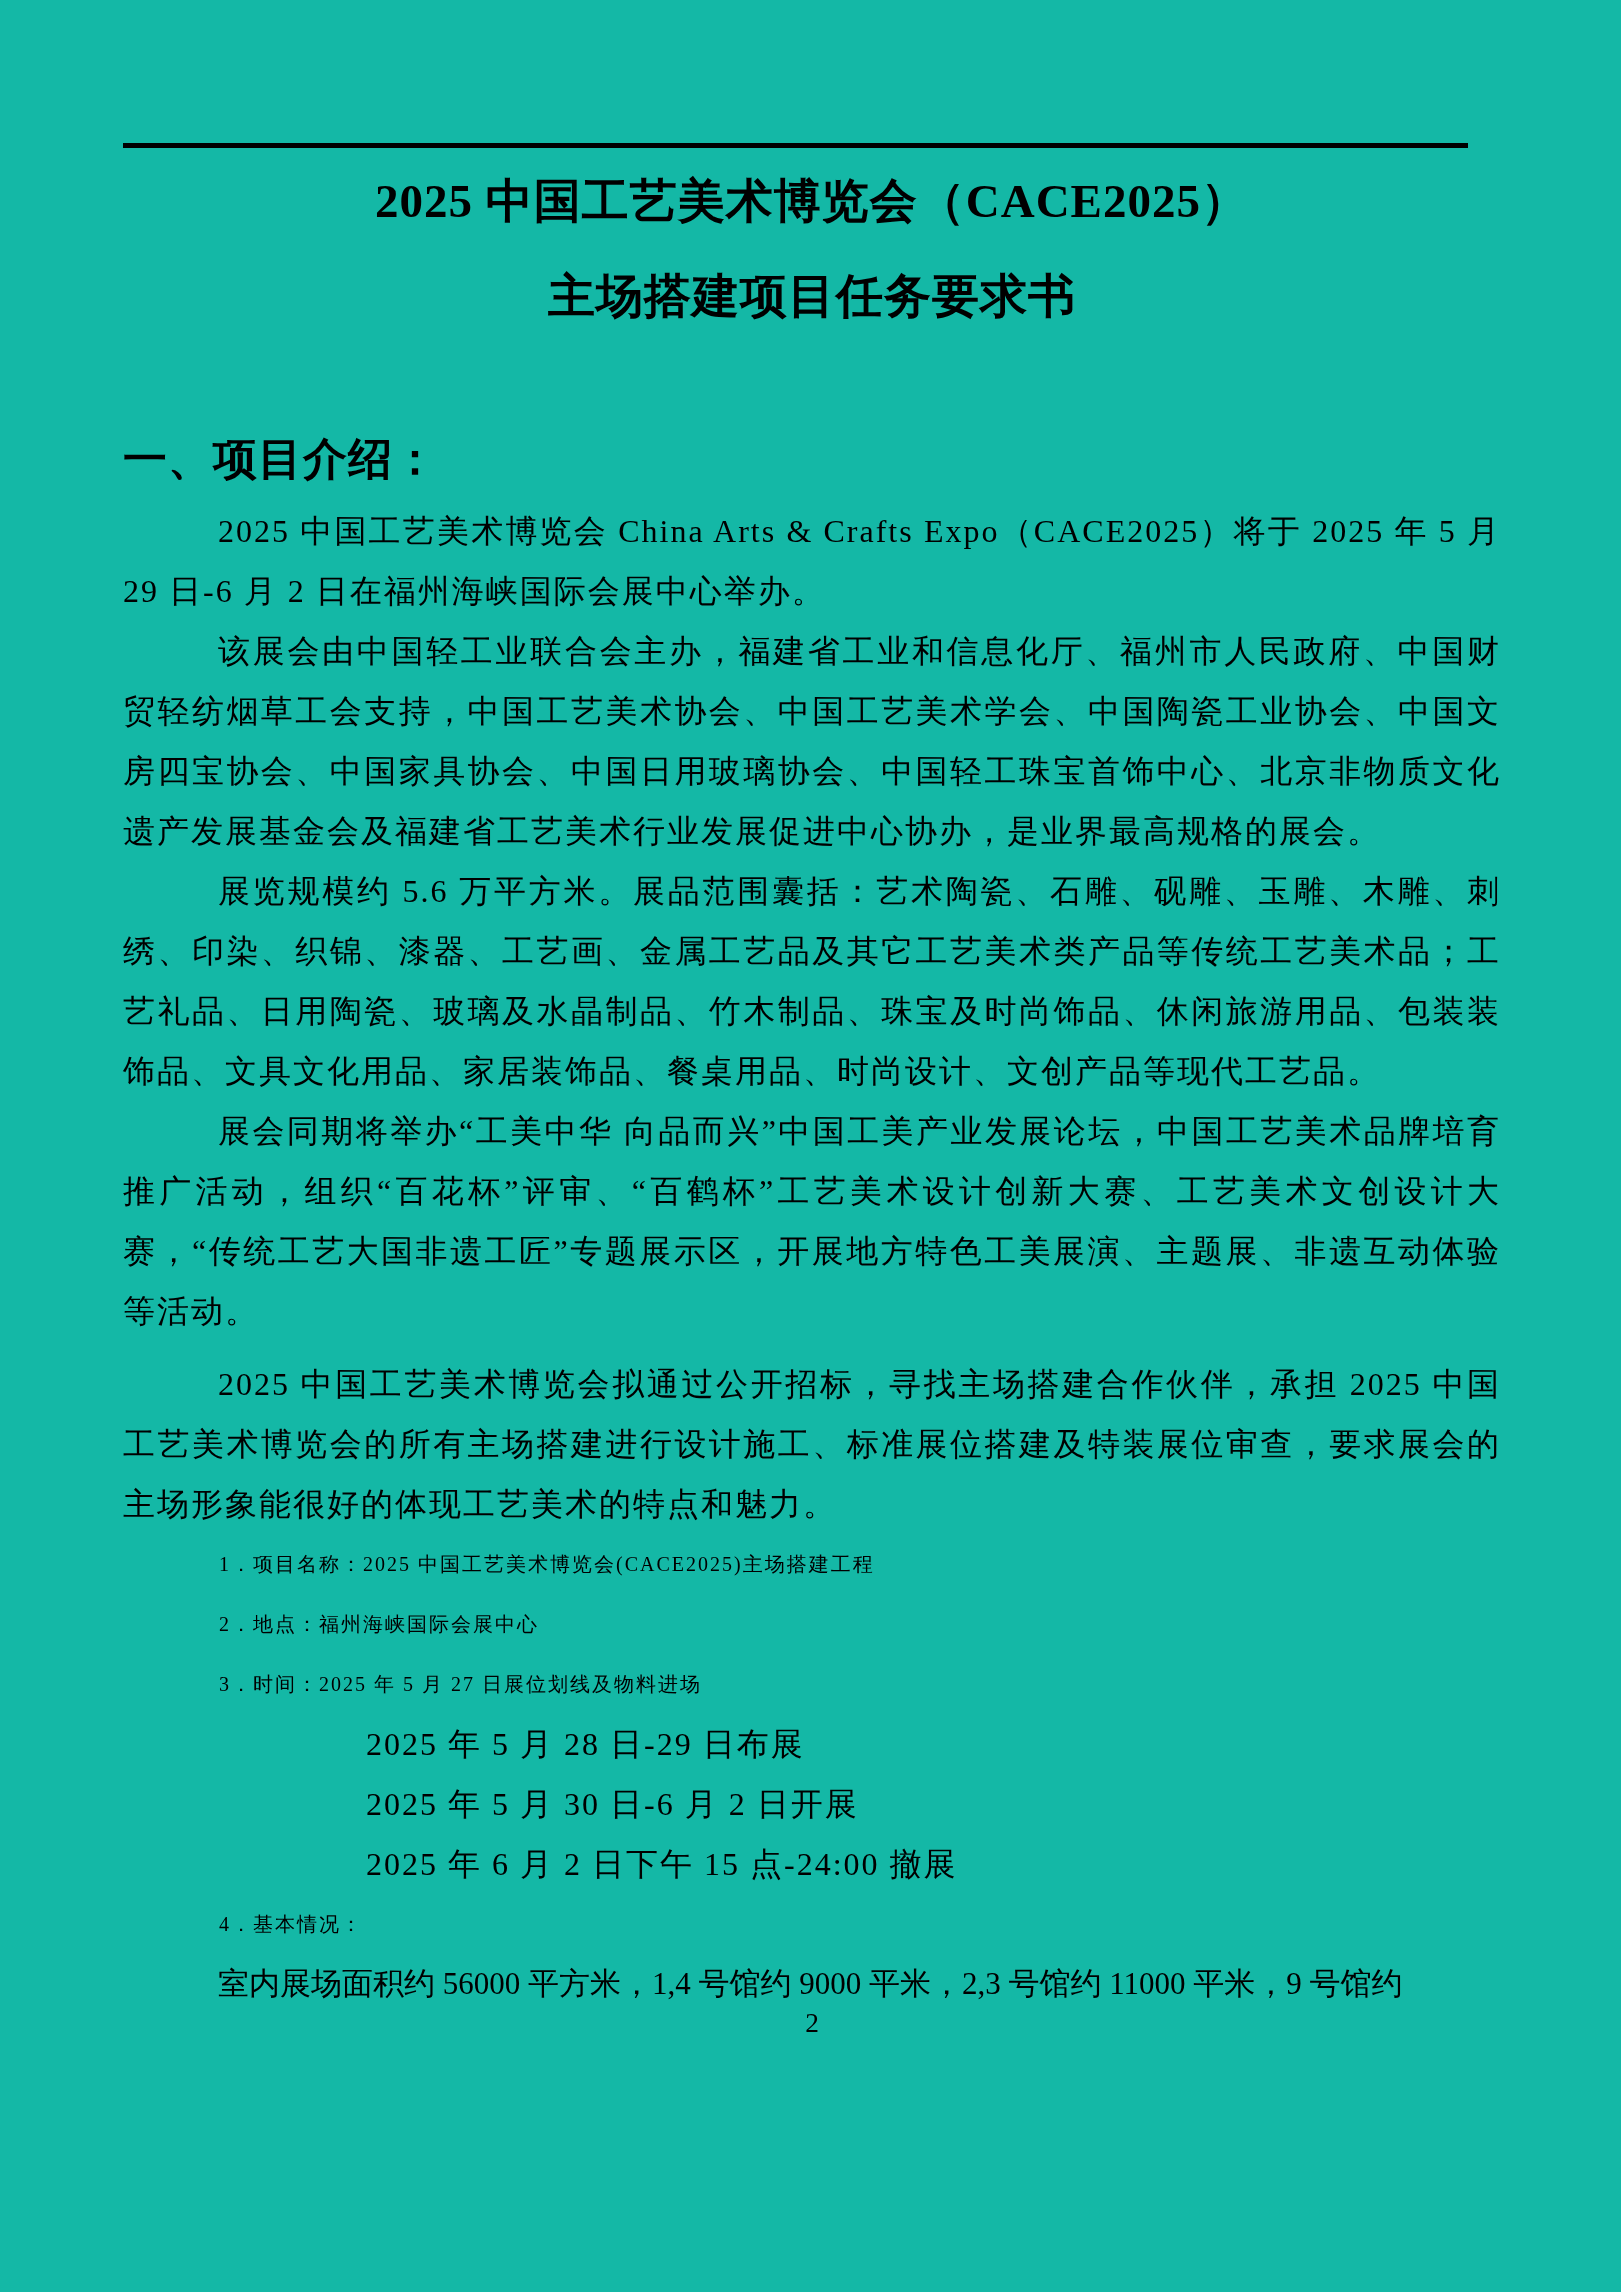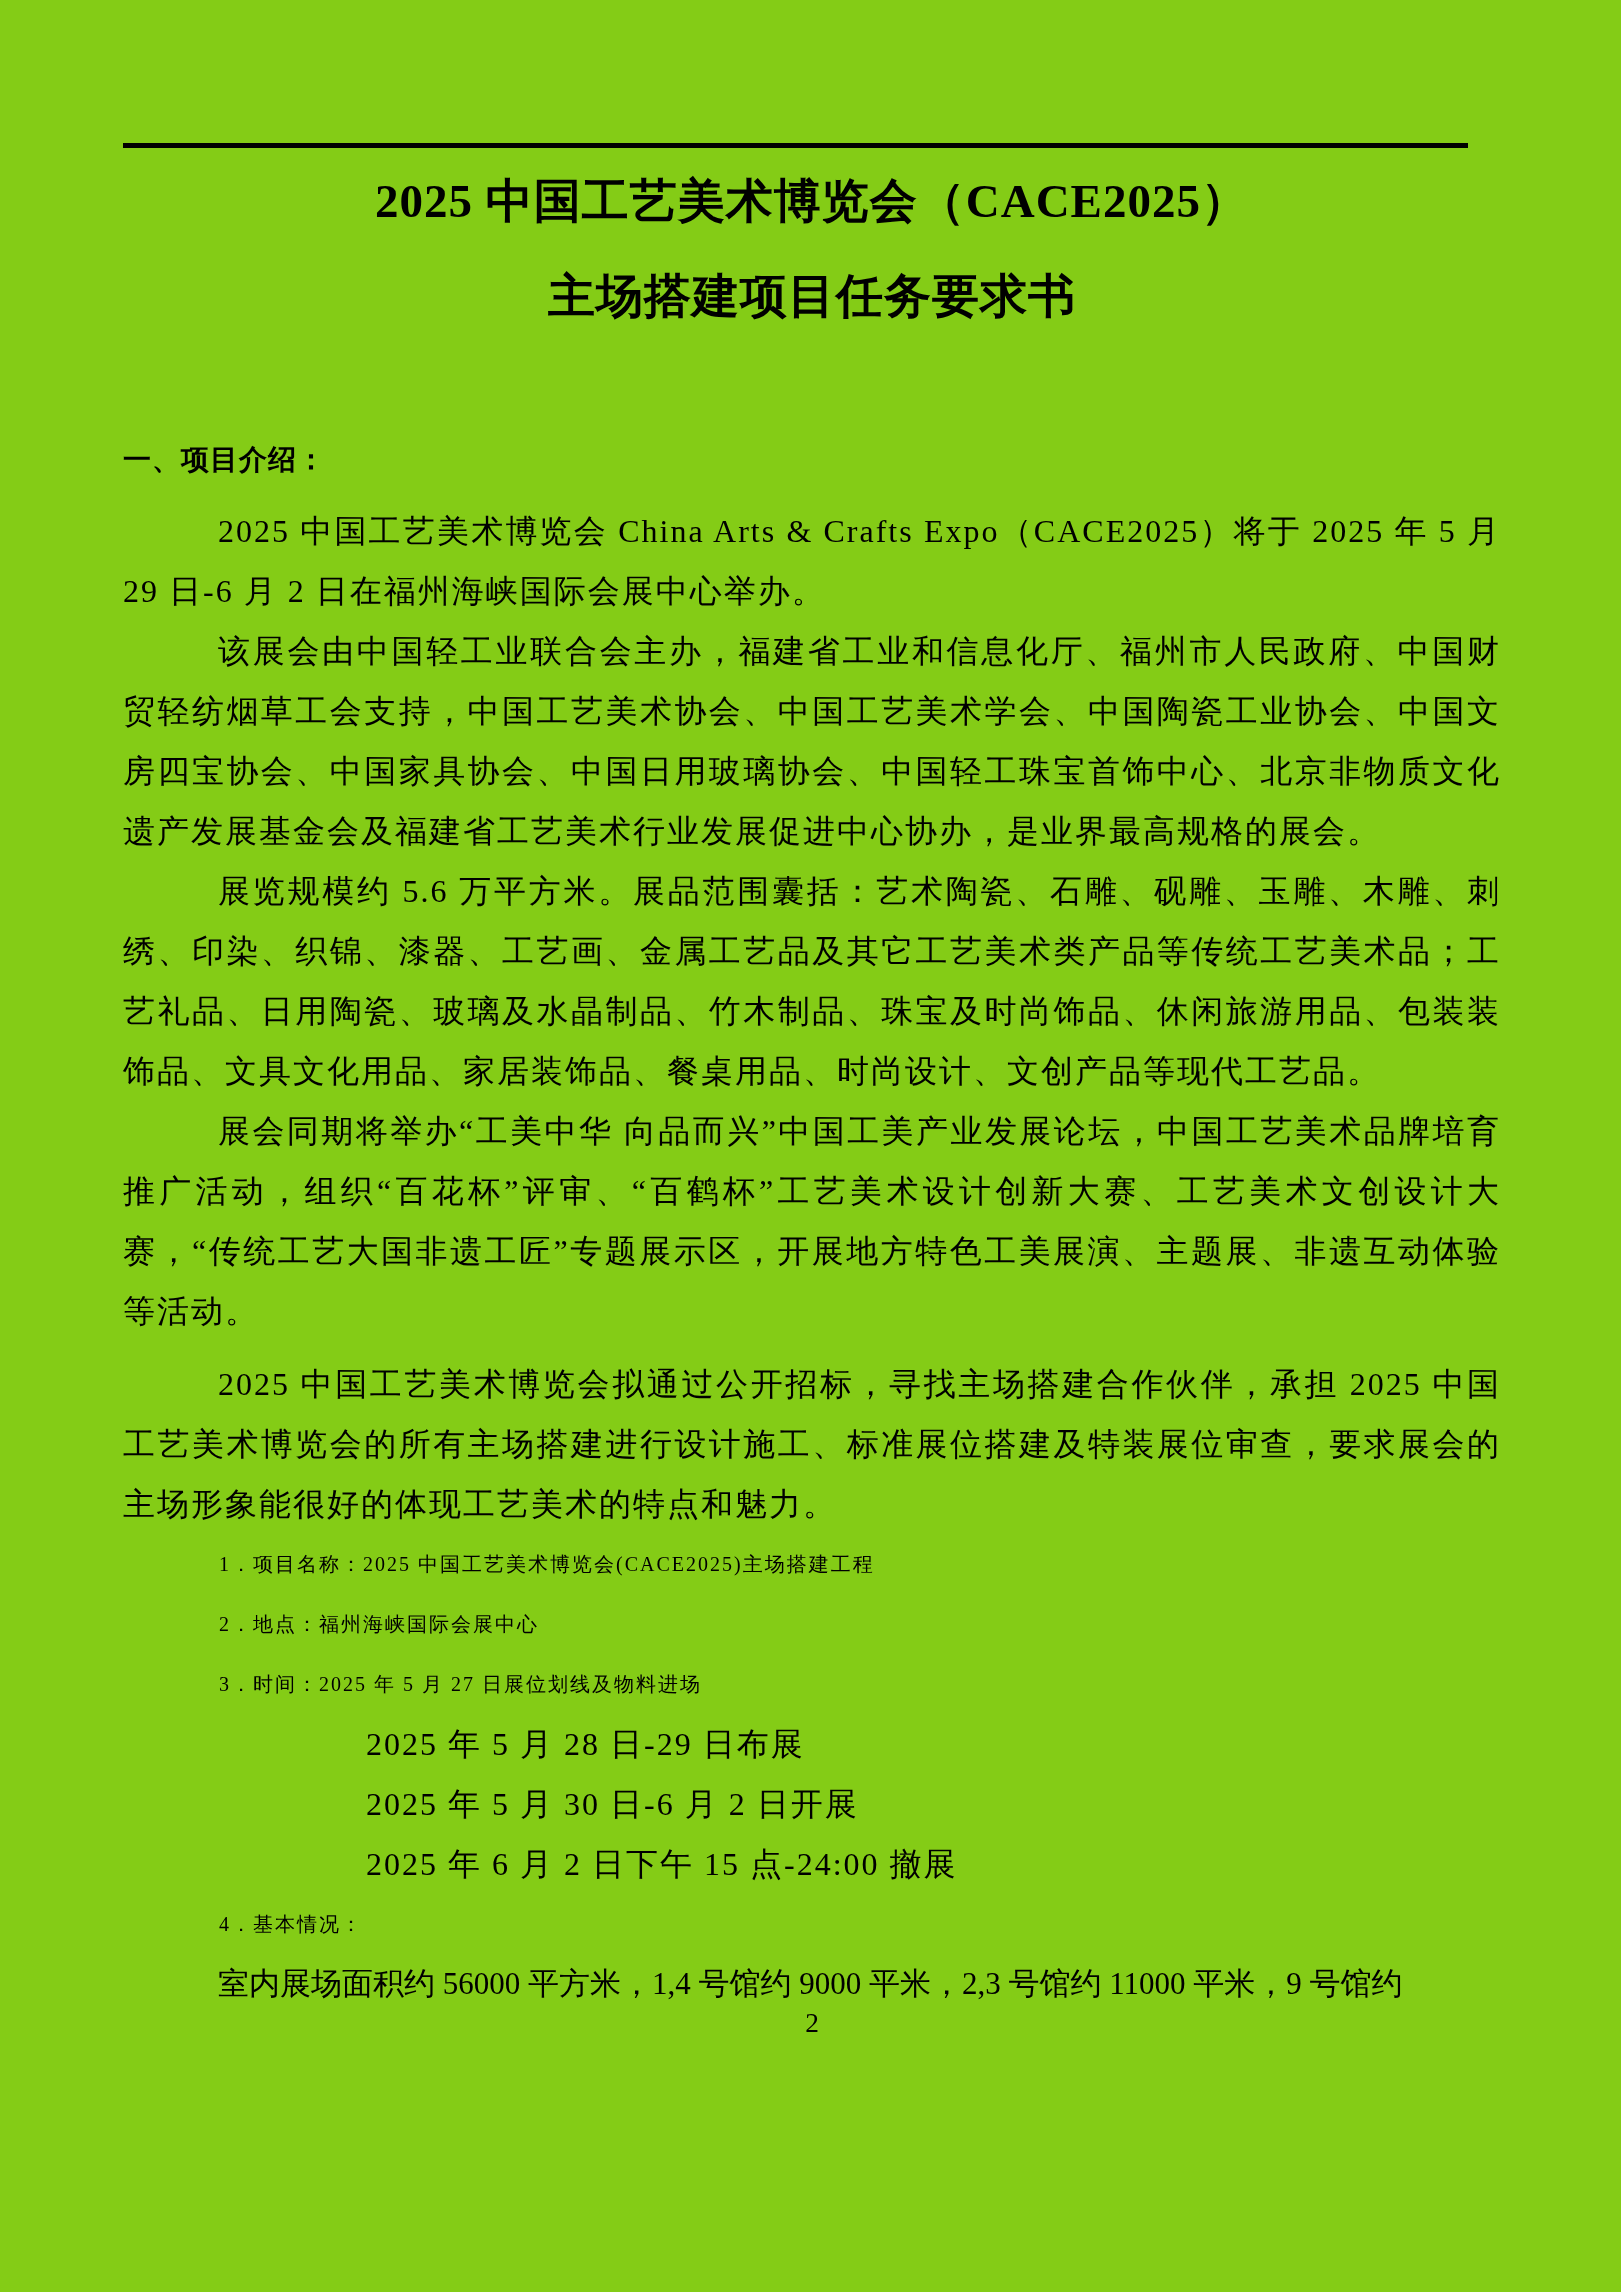--- a/index.html
+++ b/index.html
@@ -4,21 +4,21 @@
 <style>
   html, body {
     margin: 0;
     padding: 0;
     background: #ffffff;
   }
   .page {
     position: relative;
     width: 1621px;
     height: 2293px;
-    background: #84cc16;
+    background: #14b8a6;
     color: #000000;
     font-family: "Liberation Serif", "DejaVu Serif", serif;
     overflow: hidden;
   }
   .content {
     margin-left: 123px;
     margin-right: 120px; 
   }
   .header-rule {
     margin-top: 143px;
@@ -32,21 +32,21 @@
     font-weight: bold;
     line-height: 95px;
     text-align: center;
     letter-spacing: 1px;
   }
   .doc-title.second {
     margin: 0;
   }
   .section-heading {
     margin: 0;
-    font-size: 28px;
+    font-size: 44px;
     font-weight: bold;
     line-height: 63px;
     letter-spacing: 1px;
   }
   .section-heading.first  { margin-top: 84px; }
   .section-heading.second { margin-top: 68px; }
   .body-para {
     margin: 0;
     font-size: 32px;
     line-height: 60px;

